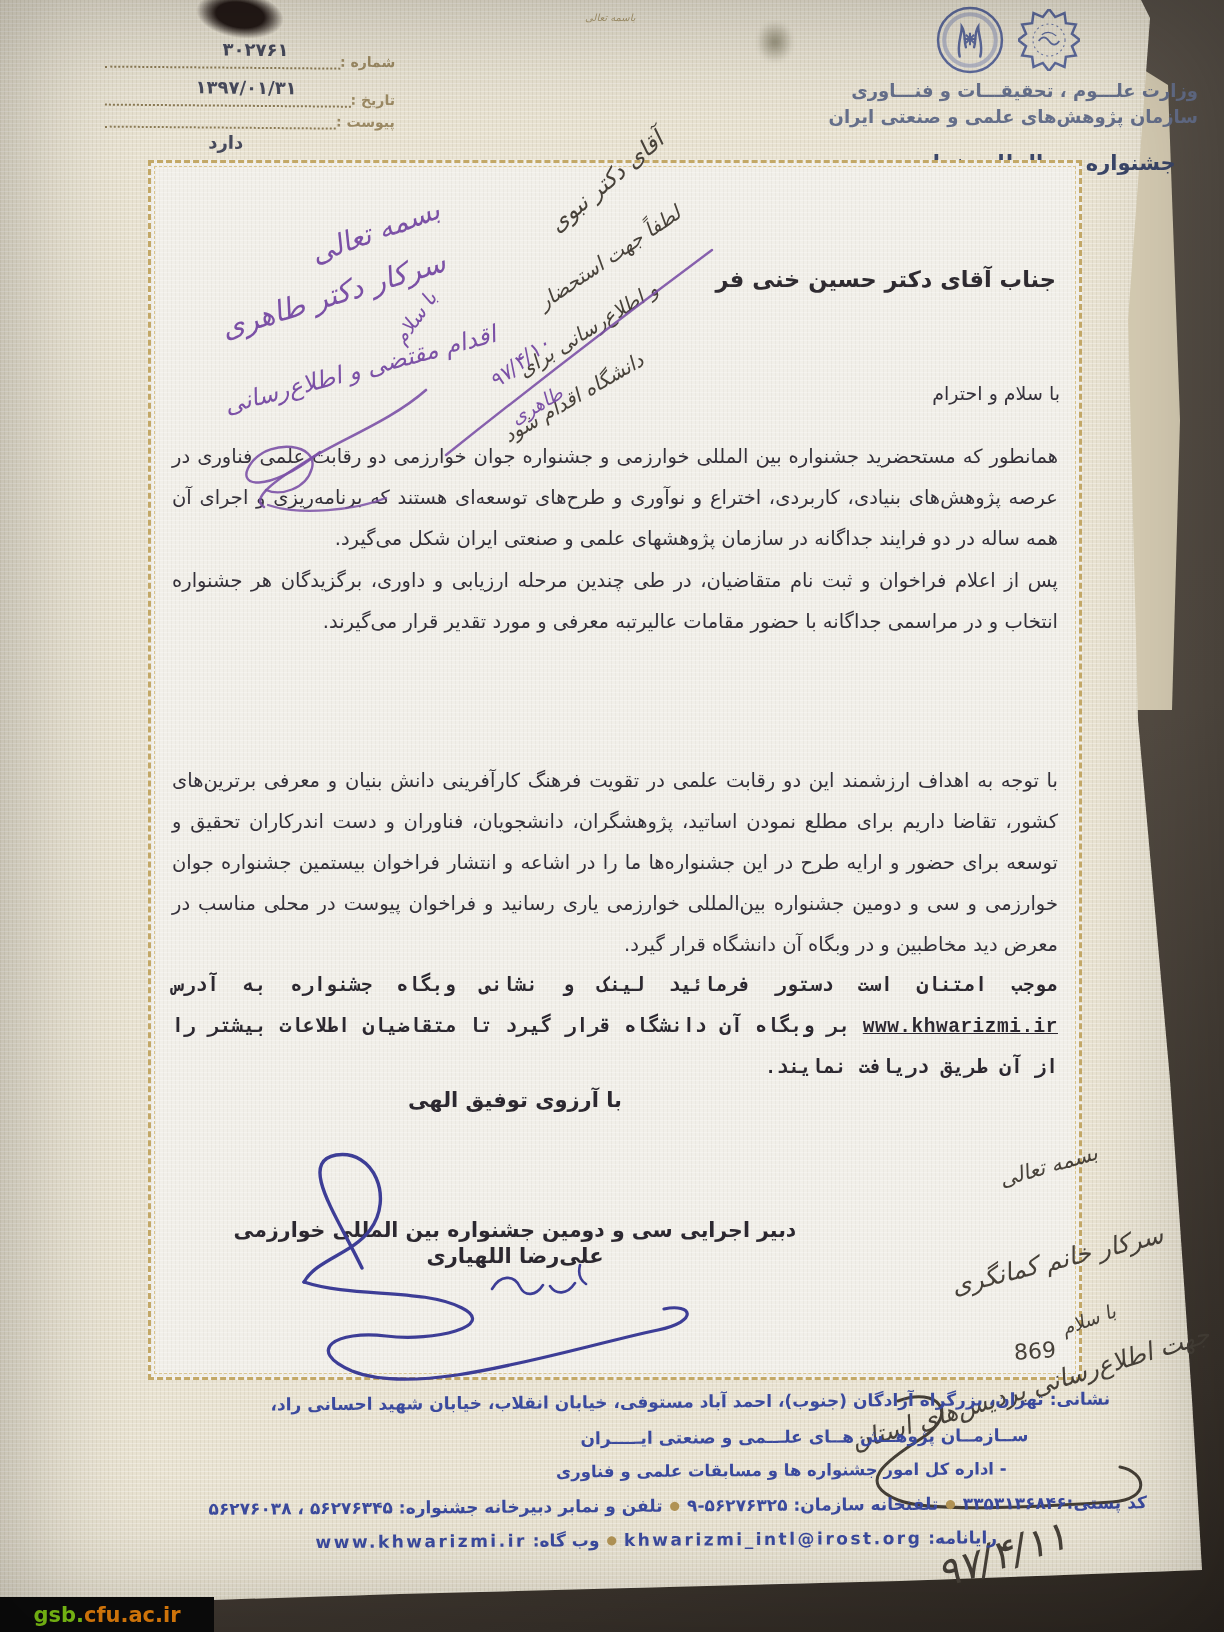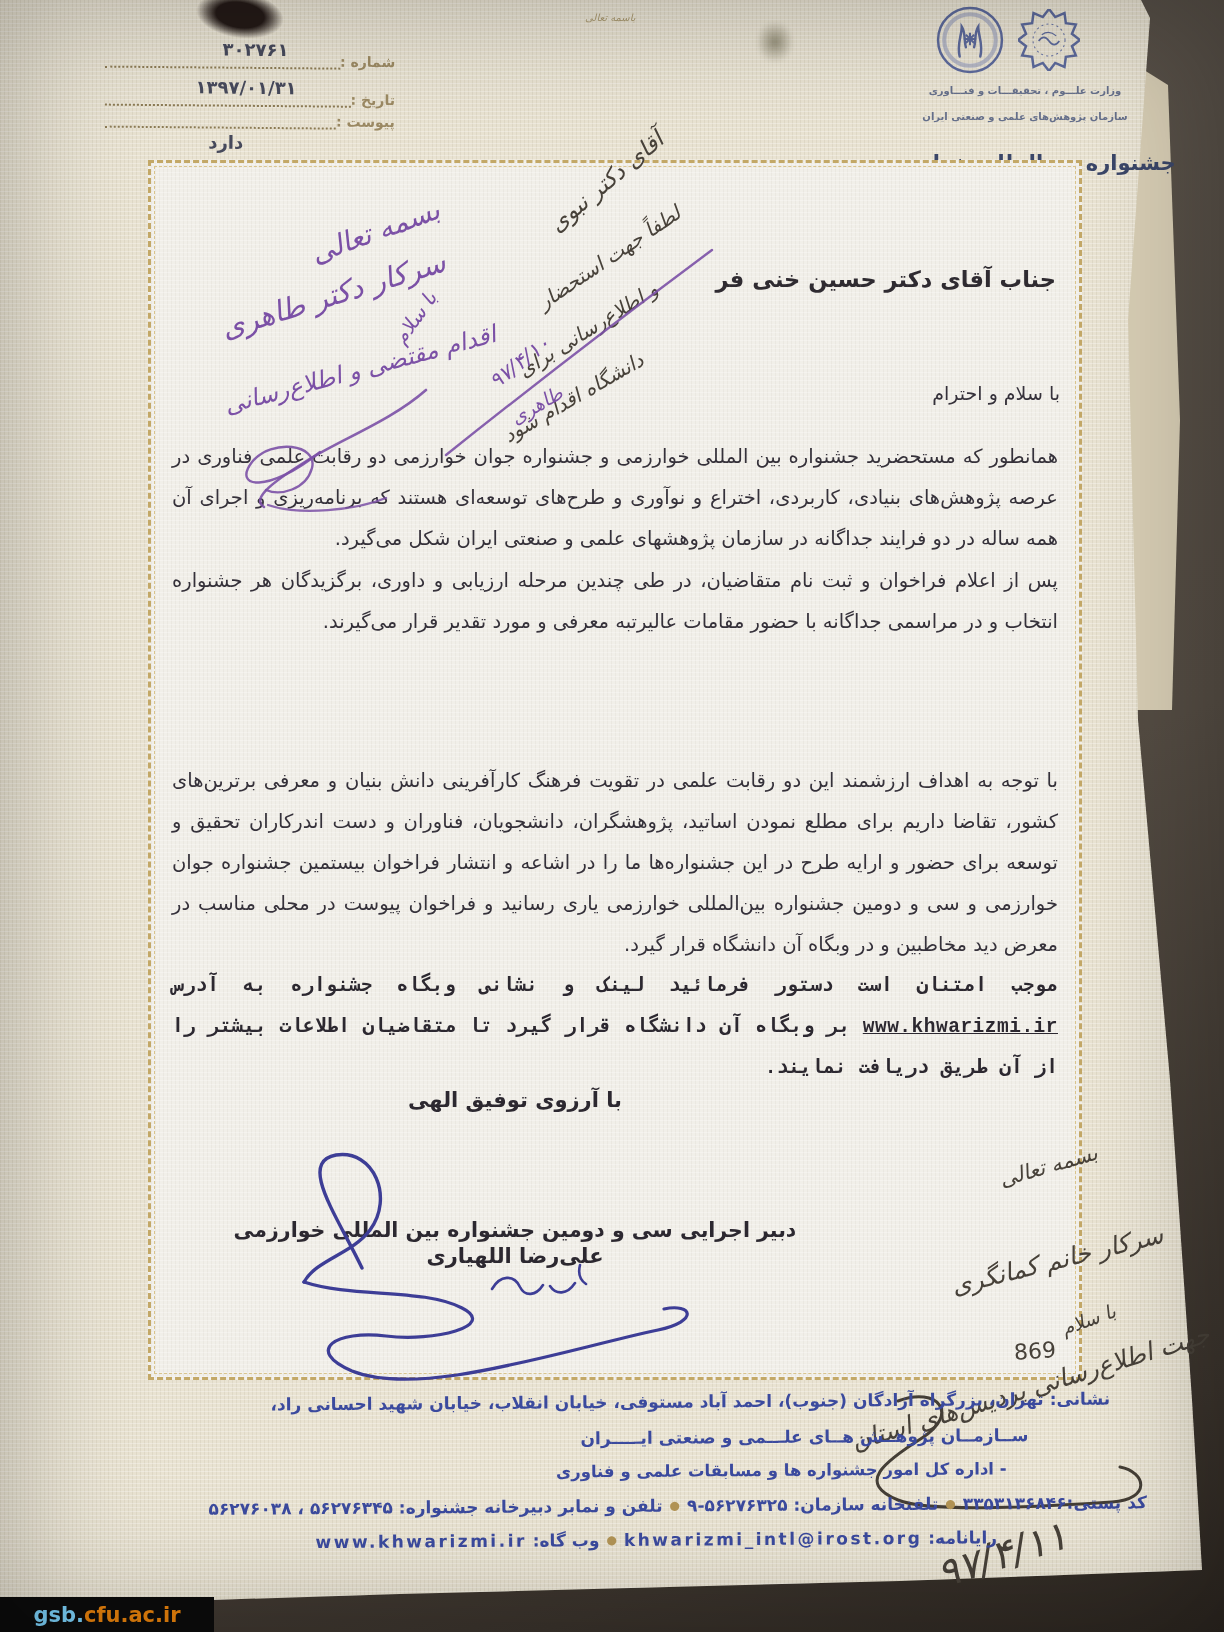--- a/index.html
+++ b/index.html
@@ -17,21 +17,21 @@
   .tilt{position:absolute;inset:0;}
   .frame{position:absolute;left:148px;top:160px;width:928px;height:1214px;
         background-color:#f1efe9;
         background-image:
           repeating-linear-gradient(0deg, rgba(255,255,255,.25) 0 1px, transparent 1px 4px),
           repeating-linear-gradient(90deg, rgba(150,138,112,.07) 0 1px, transparent 1px 4px);
         border:3px dashed #c3a867;outline:1px dashed #d9c48c;outline-offset:-7px;}
   .bismillah{position:absolute;left:585px;top:12px;font-size:10px;color:#ab9b72;font-style:italic;}
   .lh-logos{position:absolute;top:6px;left:900px;width:180px;display:flex;gap:14px;align-items:center;}
   .lh-text{position:absolute;top:78px;left:852px;width:346px;text-align:center;direction:rtl;}
-  .lh-line{font-size:10px;color:#66708c;font-weight:600;line-height:26px;white-space:nowrap;}
+  .lh-line{font-size:18px;color:#66708c;font-weight:600;line-height:26px;white-space:nowrap;}
   .lh-fest{font-size:21px;color:#3a4668;font-weight:bold;margin-top:21px;white-space:nowrap;}
   .fields{position:absolute;left:0;top:0;width:1224px;height:200px;transform:rotate(0.5deg);}
   .fld{position:absolute;left:105px;width:292px;height:30px;direction:rtl;display:flex;align-items:flex-end;}
   .flabel{font-size:14px;color:#9c8a63;font-weight:bold;white-space:nowrap;padding-right:2px;margin-top:40px;}
   .fdots{flex:1;border-bottom:2px dotted #8d7c55;position:relative;height:100%;}
   .fval{position:absolute;right:22%;bottom:7px;font-size:18px;font-weight:bold;color:#474a5c;white-space:nowrap;font-style:normal;}
   .fval.below{bottom:-26px;right:40%;text-align:right;}
   .salut{position:absolute;right:168px;top:258px;text-align:right;color:#2f2b31;}
   .salut .l1{font-size:22.5px;font-weight:bold;line-height:42px;white-space:nowrap;}
   .salut .l2{font-size:22px;font-weight:bold;white-space:nowrap;}
@@ -61,21 +61,21 @@
   .blot-top{left:196px;top:-8px;width:88px;height:46px;background:radial-gradient(closest-side,#241a17 55%,rgba(36,26,23,.6) 75%,transparent);border-radius:42% 58% 55% 45%;transform:rotate(8deg);}
   .spot-olive{left:750px;top:14px;width:50px;height:56px;background:radial-gradient(closest-side,rgba(104,99,74,.65),transparent 75%);border-radius:50% 45% 55% 50%;filter:blur(2px);}
   .stain-gray{left:964px;top:320px;width:100px;height:112px;background:radial-gradient(closest-side,rgba(108,108,102,.55),rgba(108,108,102,.25) 70%,transparent);border-radius:48% 52% 56% 44%;filter:blur(1.5px);}
   .stain-tan{left:916px;top:128px;width:112px;height:232px;background:radial-gradient(closest-side,rgba(198,178,142,.38),transparent 78%);border-radius:50%;filter:blur(6px);transform:rotate(-8deg);}
   .stain-small{left:492px;top:652px;width:58px;height:62px;background:radial-gradient(closest-side,rgba(210,196,166,.5),transparent 75%);border-radius:50%;filter:blur(2px);}
   .smudge-pink{left:403px;top:253px;width:58px;height:28px;background:radial-gradient(closest-side,rgba(198,78,158,.55),transparent 80%);border-radius:50%;filter:blur(3px);}
   .inkline{position:absolute;inset:0;pointer-events:none;}
   .watermark{position:absolute;left:0;top:1597px;width:214px;height:35px;background:#0c0c0c;
         display:flex;align-items:center;justify-content:center;font-size:21px;font-weight:bold;direction:ltr;
         font-family:"DejaVu Sans",sans-serif;}
-  .wm-w{color:#7dd3fc;text-align:right;} .wm-o{color:#e8820c;}
+  .wm-w{color:#84cc16;text-align:right;} .wm-o{color:#e8820c;}
   .vignette{position:absolute;inset:0;pointer-events:none;box-shadow:inset 0 0 140px rgba(0,0,0,.28);}
 </style>
 </head>
 <body>
 
 <div class="page">
 
   <div class="paper2"></div>
   <div class="paper"></div>
 

